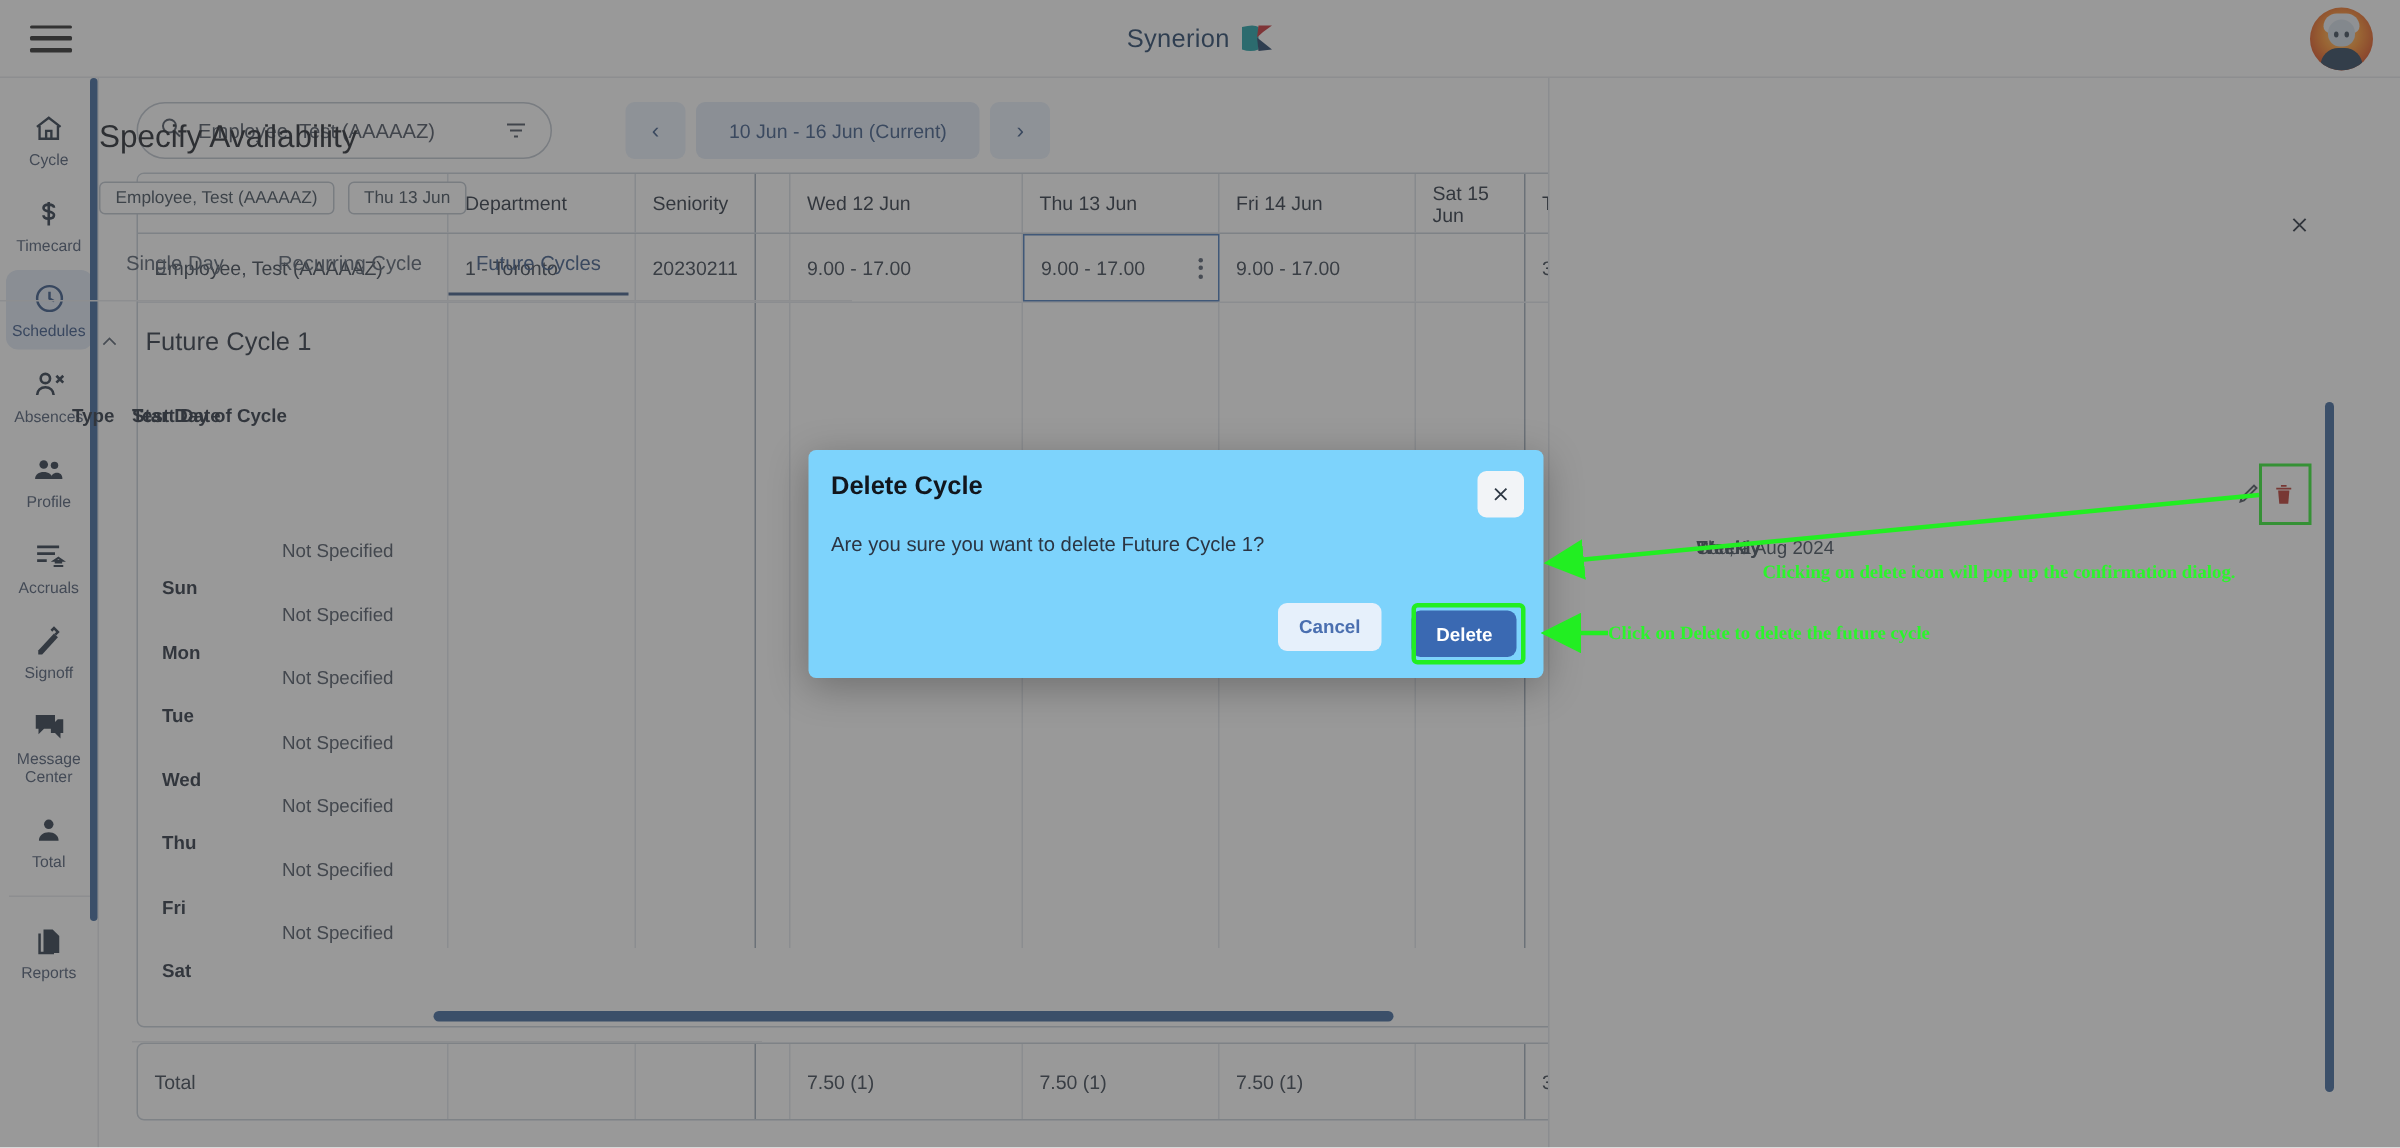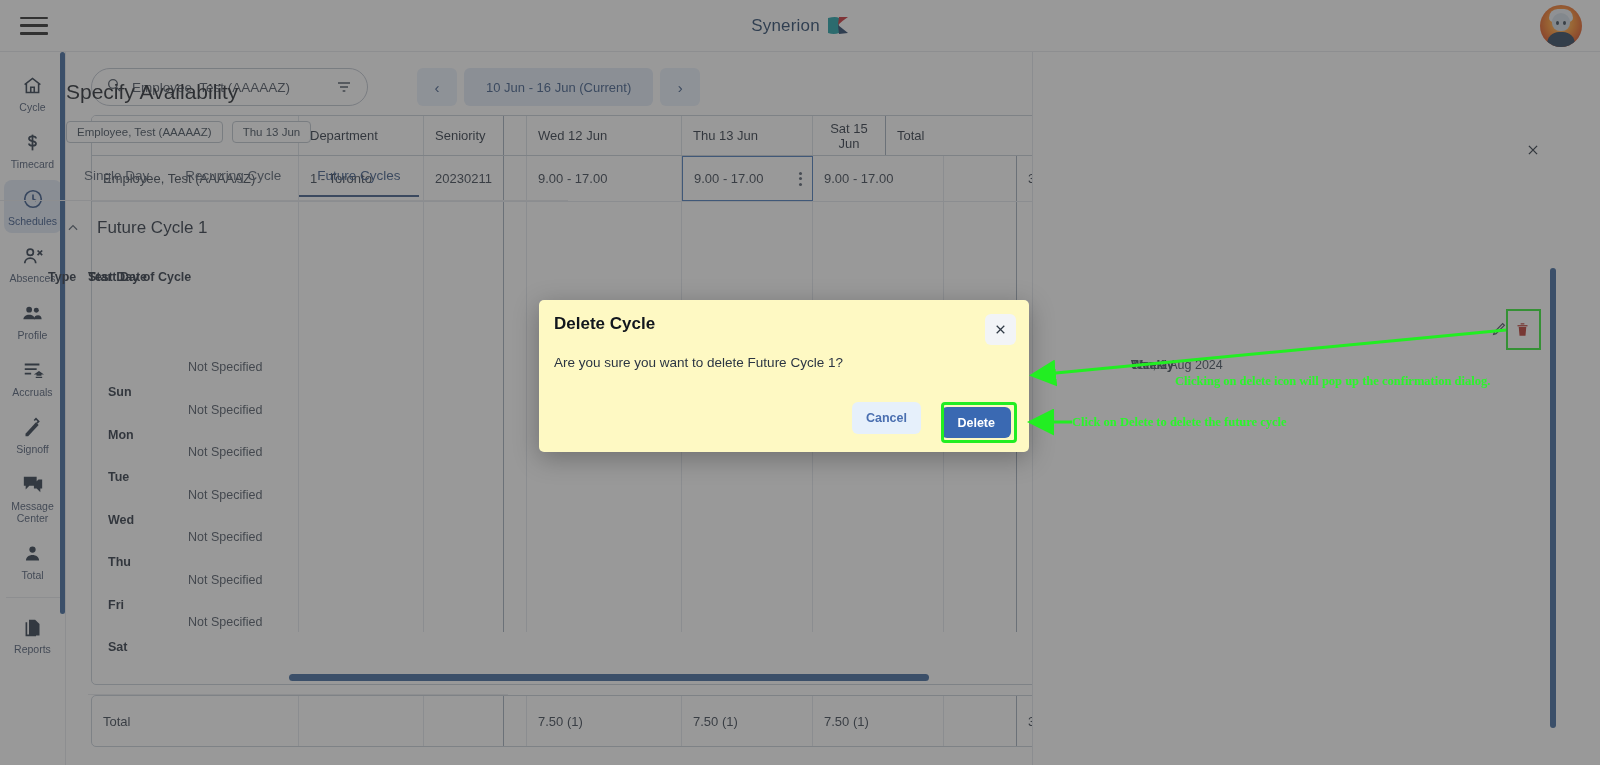--- a/index.html
+++ b/index.html
@@ -83,21 +83,21 @@
   .cols-btn { width: 38px; height: 38px; border-radius: 7px; background: #e2ebf8;
     display: flex; align-items: center; justify-content: center; cursor: pointer; }
   .actions-btn { margin-left: 22px; display: flex; align-items: center; gap: 9px; cursor: pointer;
     color: #2f4f7f; font-size: 14.5px; }
 
   
   .grid { position: absolute; left: 25px; top: 63px; width: 1007px; height: 570px;
     border: 1px solid #c4ccd6; border-radius: 5px; background: #fff; overflow: hidden; }
   .grid-head { display: flex; height: 40px; border-bottom: 1px solid #c4ccd6; background: #fff; }
   .gh { font-size: 13px; color: #1b2533; display: flex; align-items: center; padding: 0 11px;
-    border-right: 1px solid #d7dde5; height: 100%; cursor: pointer; text-align: center; }
+    border-right: 1px solid #d7dde5; height: 100%; cursor: pointer; }
   .gh.sep-strong { border-right: 1px solid #9aa6b6; }
   .grid-row { display: flex; height: 46px; border-bottom: 1px solid #dfe4ea; }
   .gc { font-size: 13px; color: #2b3543; display: flex; align-items: center; padding: 0 11px;
     border-right: 1px solid #dfe4ea; height: 100%; position: relative; }
   .gc.sep-strong { border-right: 1px solid #9aa6b6; }
   .gc.selected { border: 1.6px solid #3a6fb5; }
   .kebab { position: absolute; right: 10px; top: 50%; transform: translateY(-50%);
     display: flex; flex-direction: column; gap: 2.5px; cursor: pointer; }
   .kebab i { width: 3px; height: 3px; background: #4a5566; border-radius: 50%; display: block; }
   .hscroll { position: absolute; left: 197px; bottom: 3px; width: 640px; height: 7px;
@@ -138,21 +138,21 @@
   .panel-bottom-sep { position: absolute; left: 88px; top: 694px; width: 420px; height: 1px; background: #e4e7ec; }
   .panel-close { position: absolute; left: 1518px; top: 135px; width: 30px; height: 30px;
     border-radius: 6px; display: flex; align-items: center; justify-content: center; cursor: pointer;
     font-size: 16px; color: #1b2533; }
   .panel-scroll { position: absolute; left: 1550px; top: 268px; width: 6px; height: 460px;
     background: #2f5c94; border-radius: 4px; }
 
   
   .dialog {
     position: absolute; left: 539px; top: 300px; width: 490px; height: 152px;
-    background: #fef9c3; border-radius: 5px; z-index: 600;
+    background: #7dd3fc; border-radius: 5px; z-index: 600;
     box-shadow: 0 6px 26px rgba(0,0,0,0.28);
   }
   .dlg-title { position: absolute; left: 15px; top: 14px; font-size: 17px; color: #11161d; font-weight: bold; }
   .dlg-x { position: absolute; right: 13px; top: 14px; width: 31px; height: 31px; border-radius: 6px;
     background: #f2f4f7; display: flex; align-items: center; justify-content: center; cursor: pointer;
     font-size: 15px; color: #303a46; }
   .dlg-msg { position: absolute; left: 15px; top: 55px; font-size: 13.5px; color: #2b3543; }
   .dlg-cancel { position: absolute; right: 108px; bottom: 18px; height: 32px; min-width: 62px;
     border-radius: 6px; background: #e6f0fb; color: #4a6fb0; font-size: 12.5px; font-weight: bold;
     display: flex; align-items: center; justify-content: center; padding: 0 14px; cursor: pointer; border: none; }
@@ -347,20 +347,21 @@
       <div class="grid-head">
         <div class="gh" style="width:207px">
           <span>Employee</span>
           <span style="margin-left:8px;color:#3d4654;font-size:9px">▲</span>
         </div>
         <div class="gh" style="width:125px">Department</div>
         <div class="gh sep-strong" style="width:80px">Seniority</div>
         <div class="gh" style="width:22px"></div>
         <div class="gh" style="width:155px">Wed 12 Jun</div>
         <div class="gh" style="width:131px">Thu 13 Jun</div>
+        <div class="gh" style="width:131px">Fri 14 Jun</div>
         <div class="gh sep-strong" style="width:73px">Sat 15 Jun</div>
         <div class="gh" style="width:80px;border-right:none">Total</div>
       </div>
 
       <div class="grid-row">
         <div class="gc" style="width:207px">Employee, Test (AAAAAZ)</div>
         <div class="gc" style="width:125px">1 - Toronto</div>
         <div class="gc sep-strong" style="width:80px">20230211</div>
         <div class="gc" style="width:22px"></div>
         <div class="gc" style="width:155px">9.00 - 17.00</div>

